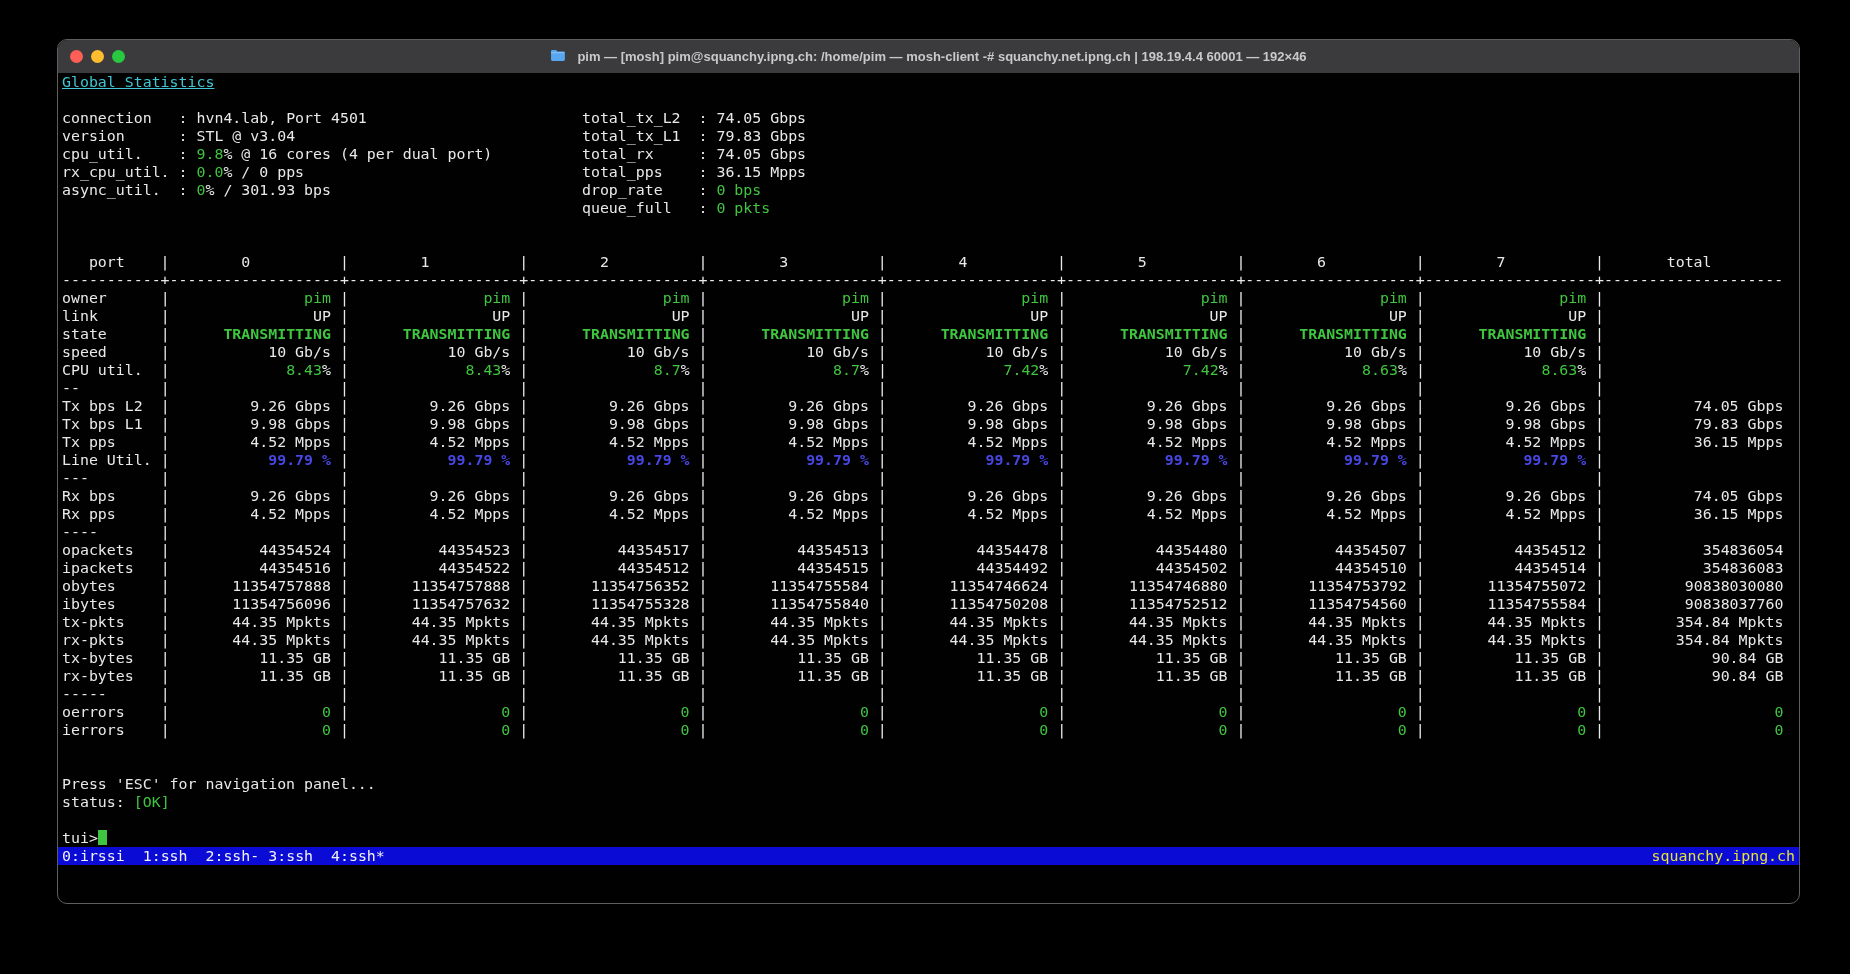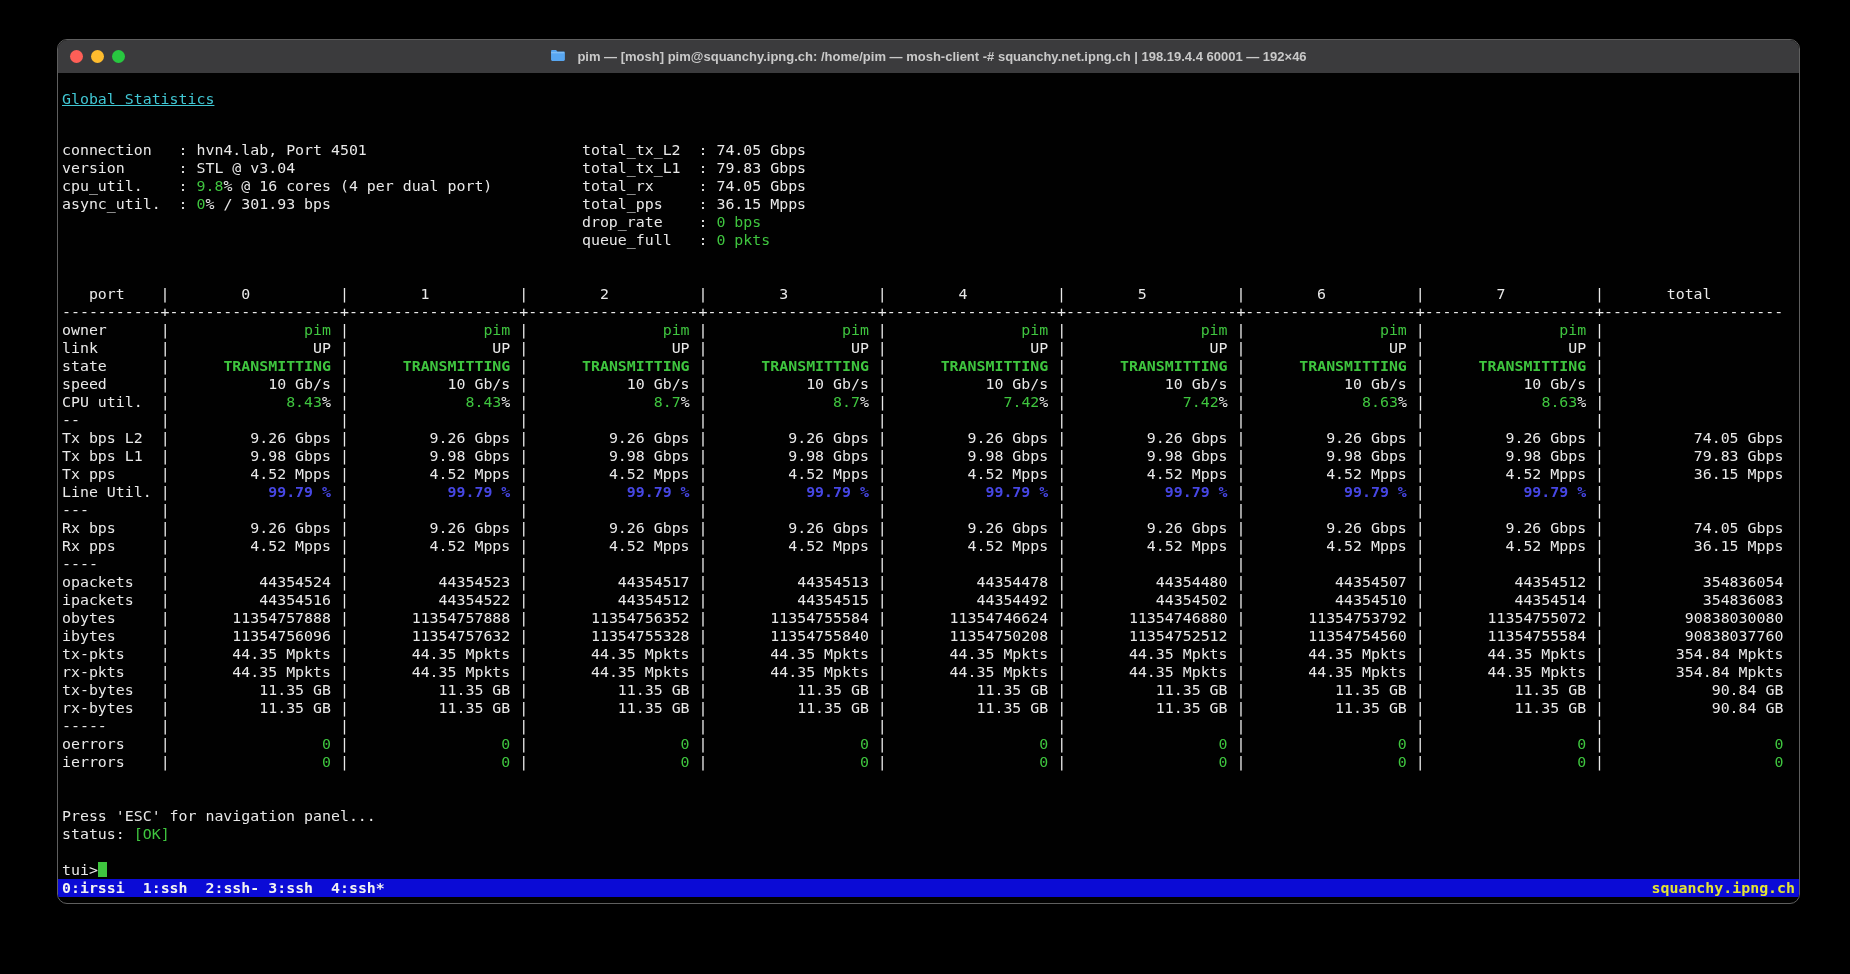--- a/index.html
+++ b/index.html
@@ -9,32 +9,32 @@
           border:1px solid #5f5f5f;border-radius:10px;overflow:hidden;
           box-shadow:0 14px 46px rgba(0,0,0,.75);}
   .titlebar{height:33px;background:var(--titlebar-bg);display:flex;align-items:center;justify-content:center;
             position:relative;font-family:"Liberation Sans",sans-serif;}
   .lights{position:absolute;left:12px;top:0;height:100%;display:flex;align-items:center;gap:8px;}
   .light{width:13px;height:13px;border-radius:50%;}
   .light.red{background:var(--light-red);}
   .light.yellow{background:var(--light-yellow);}
   .light.green{background:var(--light-green);}
   .titletext{display:flex;align-items:center;gap:12px;color:var(--titlebar-text);font-size:13px;font-weight:bold;white-space:nowrap;}
-  .term{position:relative;height:828px;padding:17px 4px;font-size:14.9px;line-height:18px;color:var(--fg);}
+  .term{position:relative;height:828px;padding:0 4px;font-size:14.9px;line-height:18px;color:var(--fg);}
   .line{height:18px;white-space:pre;}
   .heading{color:var(--cyan);text-decoration:underline;}
   .fg{color:var(--fg);}
   .green{color:var(--green);}
   .blue{color:var(--blue);}
   .yellow{color:var(--yellow);}
   .bold{font-weight:bold;}
-  .gs-cols{display:flex;margin-top:15px;}
+  .gs-cols{display:flex;}
   .gs-left{width:58ch;}
   .tmuxbar{height:18px;margin:0 -4px;padding:0 4px;background:var(--tmux-bg);display:flex;
-           justify-content:space-between;white-space:pre;color:#f2f2f2;font-weight:bold;}
+           justify-content:space-between;white-space:pre;color:#f2f2f2;}
   .cursor{display:inline-block;width:9px;height:15px;margin-bottom:-2px;background:var(--green);}
 </style>
 </head>
 <body>
 
 <div class="screen">
   <div class="window">
 
     <div class="titlebar">
       <div class="lights">
@@ -52,20 +52,21 @@
     </div>
 
     <div class="term">
       <div class="line heading">Global Statistics</div>
       <div class="line"></div>
       <div class="gs-cols">
         <div class="gs-left" id="gs-left">
             <div class="line"><span class="fg">connection   : </span><span class="fg">hvn4.lab, Port 4501</span></div>
             <div class="line"><span class="fg">version      : </span><span class="fg">STL @ v3.04</span></div>
             <div class="line"><span class="fg">cpu_util.    : </span><span class="green">9.8</span><span class="fg">% @ 16 cores (4 per dual port)</span></div>
+            <div class="line"><span class="fg">rx_cpu_util. : </span><span class="green">0.0</span><span class="fg">% / 0 pps</span></div>
             <div class="line"><span class="fg">async_util.  : </span><span class="green">0</span><span class="fg">% / 301.93 bps</span></div>
           </div>
         <div class="gs-right" id="gs-right">
             <div class="line"><span class="fg">total_tx_L2  : </span><span class="fg">74.05 Gbps</span></div>
             <div class="line"><span class="fg">total_tx_L1  : </span><span class="fg">79.83 Gbps</span></div>
             <div class="line"><span class="fg">total_rx     : </span><span class="fg">74.05 Gbps</span></div>
             <div class="line"><span class="fg">total_pps    : </span><span class="fg">36.15 Mpps</span></div>
             <div class="line"><span class="fg">drop_rate    : </span><span class="green">0 bps</span></div>
             <div class="line"><span class="fg">queue_full   : </span><span class="green">0 pkts</span></div>
           </div>

